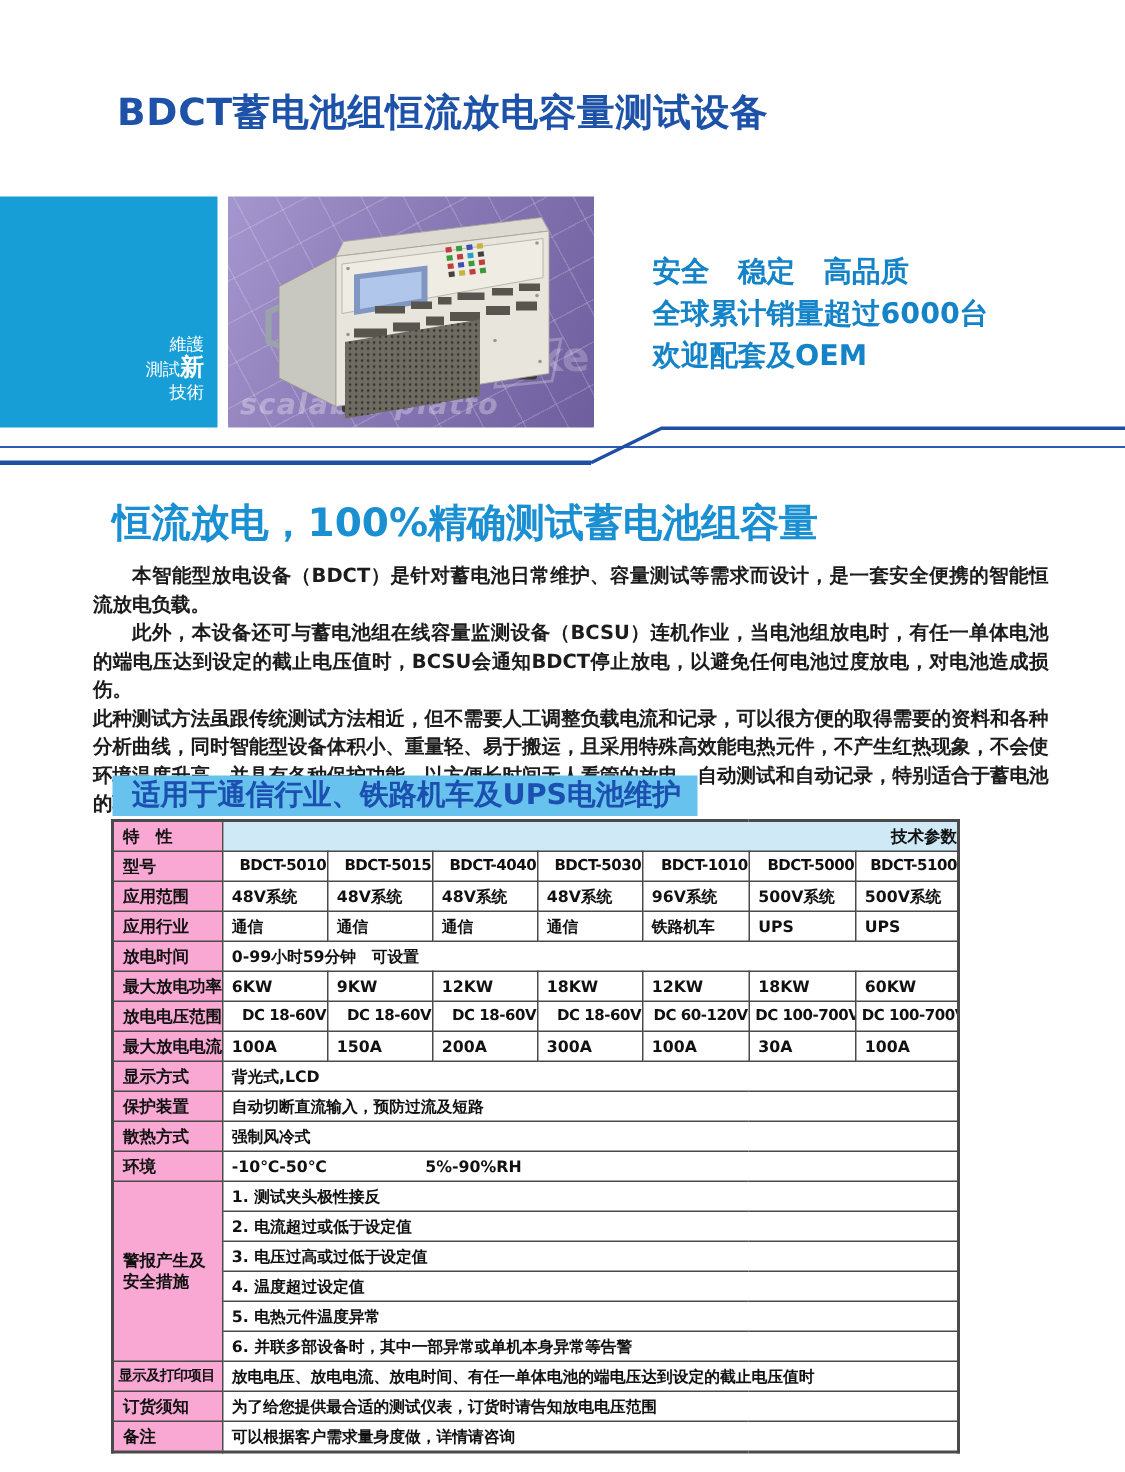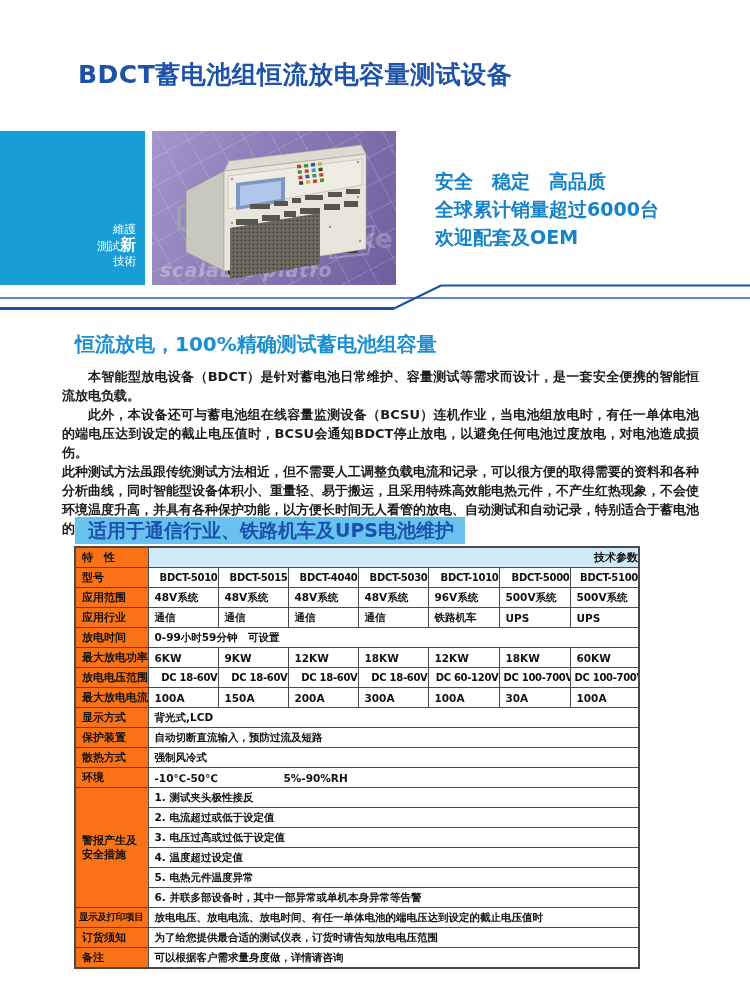--- a/index.html
+++ b/index.html
@@ -36,40 +36,40 @@
   .device { position:absolute; left:0; top:0; }
 
   .promo { position:absolute; left:435px; top:36px; color:#1583c8; font-size:19px; font-weight:bold;
            line-height:28px; white-space:nowrap; }
 
   
   .divider { position:absolute; left:0; top:277px; }
 
   
   .intro { position:absolute; left:62px; top:331px; width:637px; }
-  .intro h2 { margin:0 0 9px 13px; font-size:20px; color:#1a8fd2; font-weight:bold; white-space:nowrap; }
+  .intro h2 { margin:0 0 9px 13px; font-size:26px; color:#1a8fd2; font-weight:bold; white-space:nowrap; }
   .intro p { margin:0; font-size:13px; line-height:19px; color:#1c1c1c; font-weight:bold; text-align:justify; }
   .intro p.indent { text-indent:2em; }
 
   
   .banner {
     position:absolute; left:75px; top:517px; width:377px; height:27px; background:#68c2ee;
     color:#1b50b0; font-size:19px; font-weight:bold; line-height:27px; padding-left:13px; white-space:nowrap;
   }
 
   
   .spec {
     position:absolute; left:74px; top:546px; width:566px;
     border-collapse:collapse; table-layout:fixed;
     font-size:10.5px; font-weight:bold; color:#111111;
   }
   .spec { border:2px solid #4a4a4a; }
   .spec td { border:1px solid #4a4a4a; height:19px; padding:0 0 0 6px; overflow:hidden;
              white-space:nowrap; vertical-align:middle; }
-  .spec td.lbl { background:#f97316; font-size:11px; }
+  .spec td.lbl { background:#f9a8d4; font-size:11px; }
   .spec td.lbl.tight { font-size:9.5px; letter-spacing:-0.3px; padding-left:3px; }
   .spec td.sm { font-size:10px; letter-spacing:-0.3px; padding-left:4px;text-align:right; }
   .spec td.hdr-params { background:#cfeaf6; text-align:right; font-size:11px; }
   .alarm-lbl div { line-height:14px; }
   .hum { display:inline-block; margin-left:62px; }
 </style>
 </head>
 <body>
 
 <div class="page">

